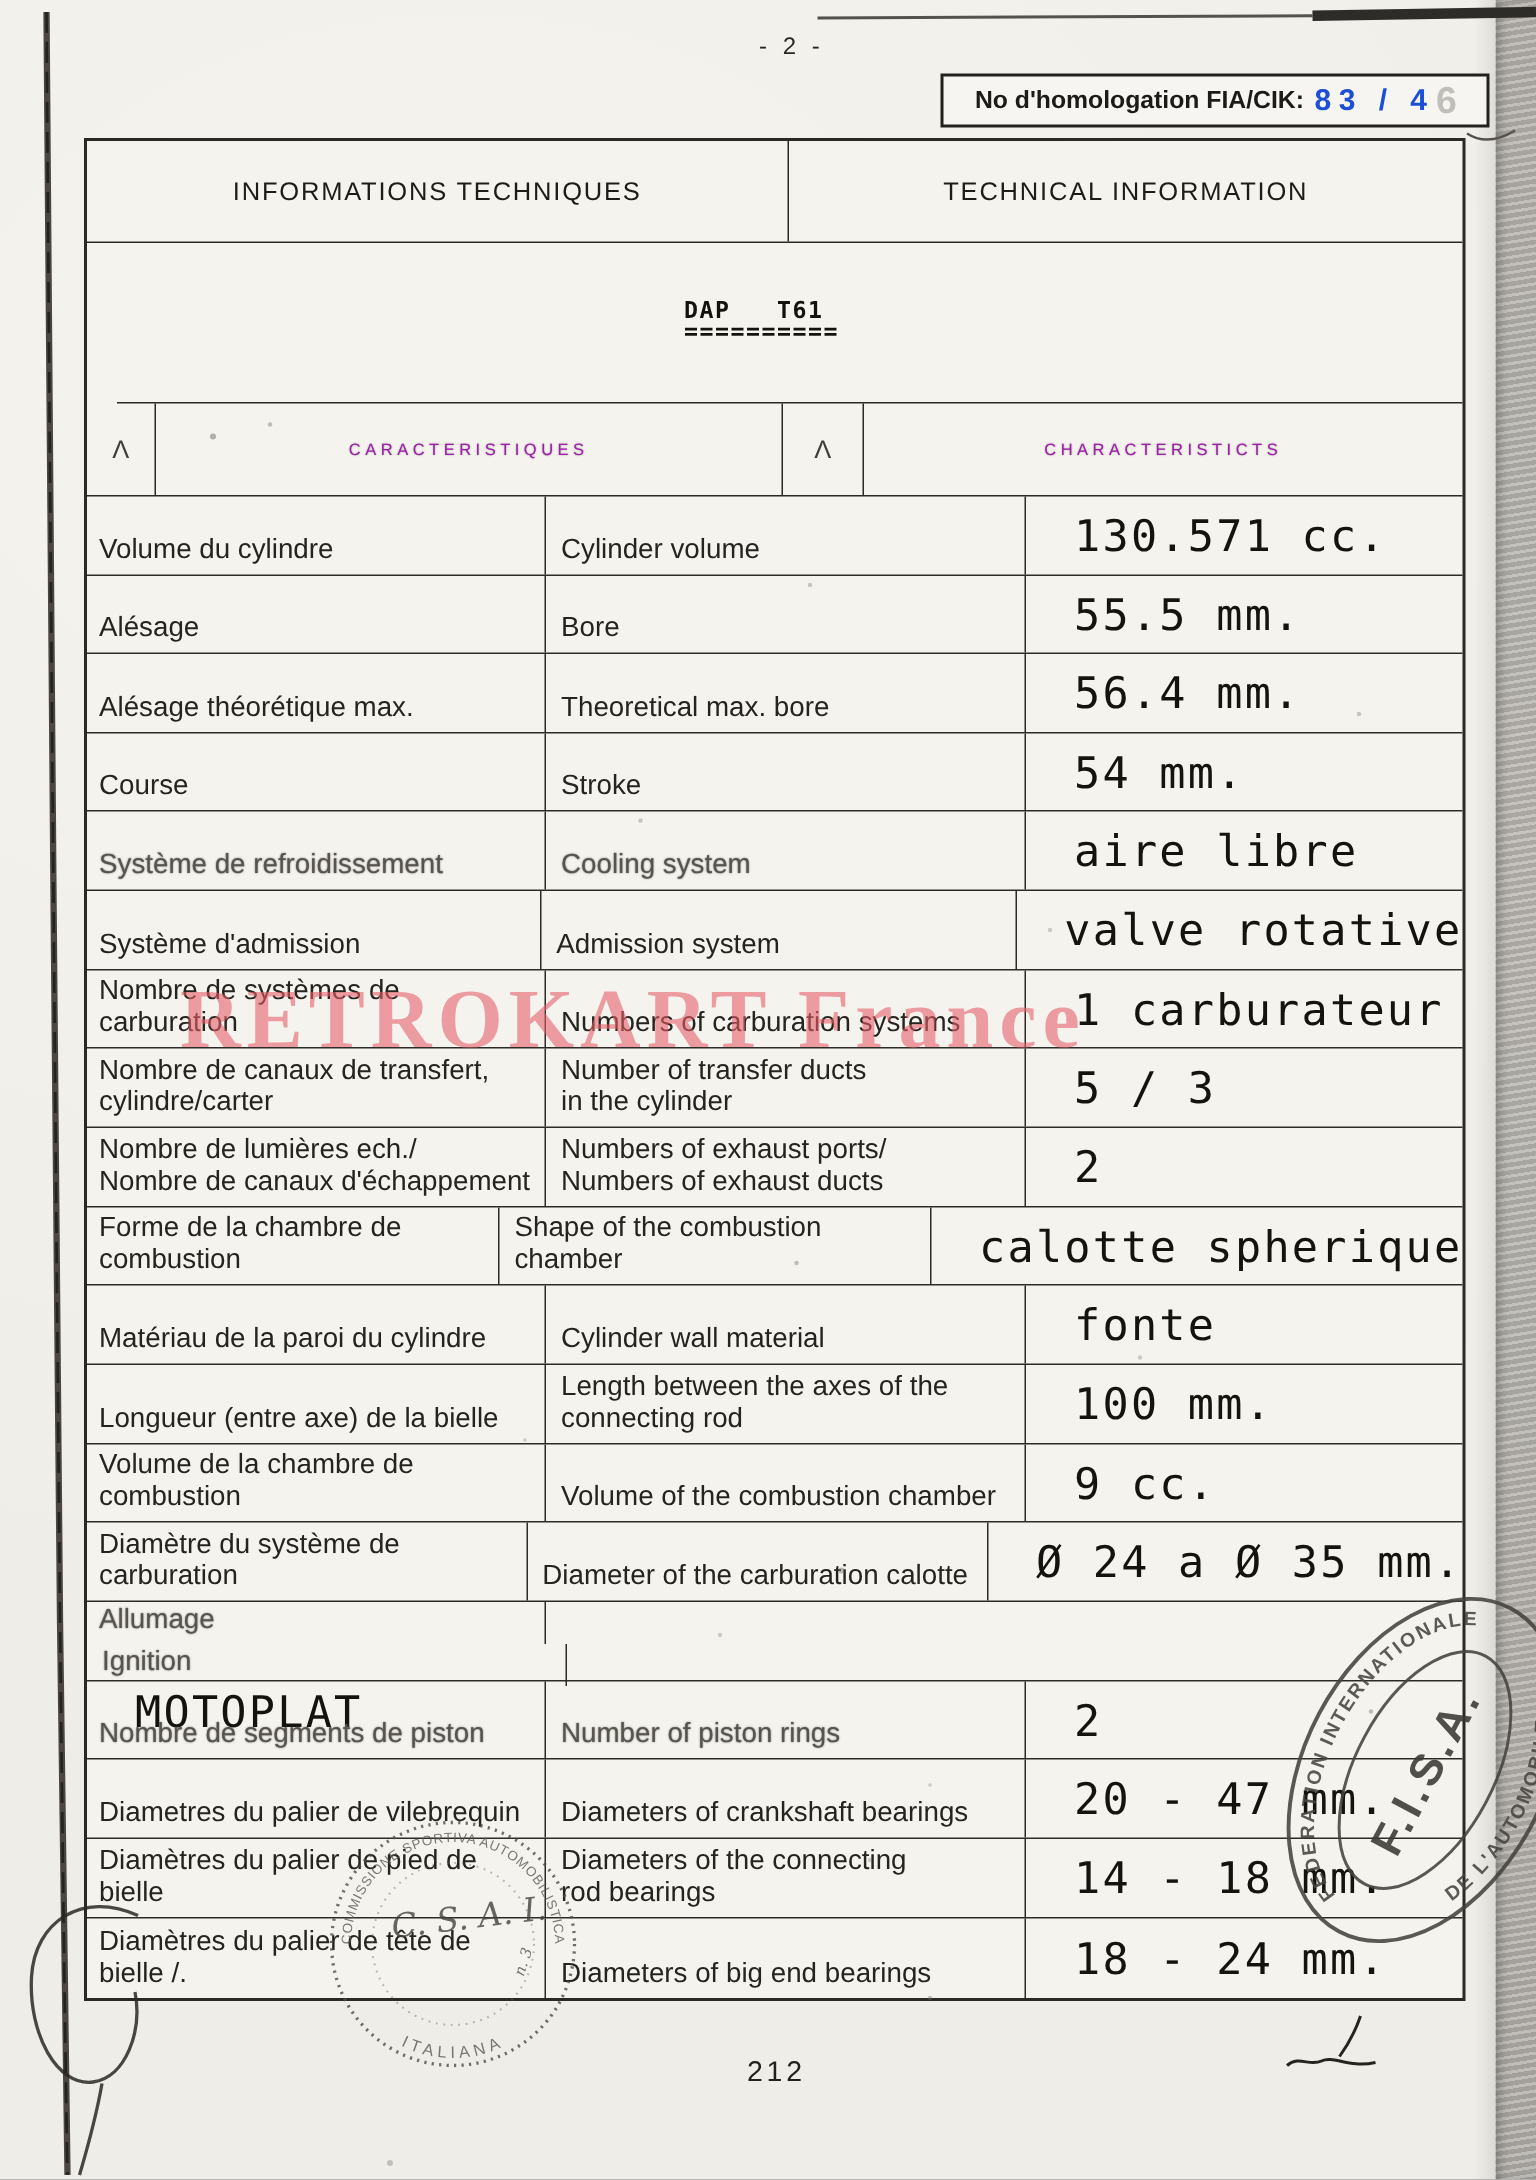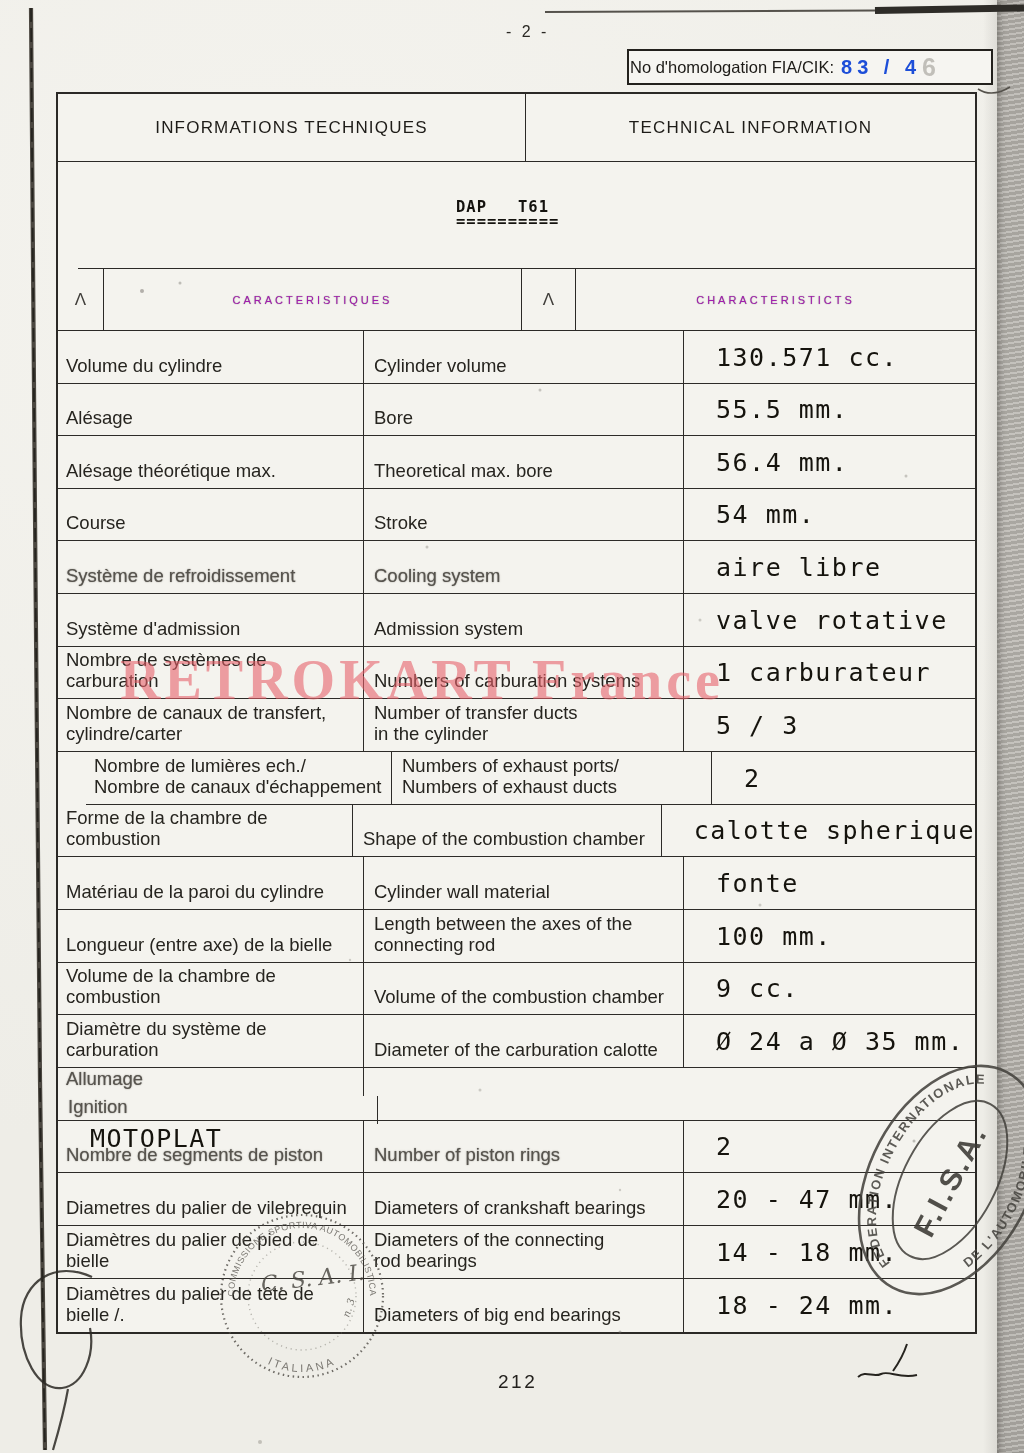--- a/index.html
+++ b/index.html
@@ -11,21 +11,21 @@
         background:linear-gradient(90deg, rgba(0,0,0,0) 0%, rgba(90,86,80,.14) 100%);z-index:3;}
   .right-band{position:absolute;left:997px;top:0;width:27px;height:1453px;z-index:3;
         background:
           repeating-linear-gradient(171deg, rgba(255,255,255,.16) 0 2px, rgba(0,0,0,.09) 2px 5px),
           linear-gradient(180deg,#b5b2ac,#bbb8b2 40%,#b2afa9);
         box-shadow:inset 5px 0 7px -3px rgba(60,58,54,.45);}
   
   .p2{position:absolute;left:506px;top:23px;font-size:16px;letter-spacing:3px;color:#2a2823;z-index:4;}
   .homolog-box{position:absolute;left:627px;top:49px;width:366px;height:36px;z-index:4;
         border:2.4px solid #23211d;background:#f6f5f1;display:flex;align-items:center;box-sizing:border-box;}
-  .homolog-label{font-size:16.5px;color:#1d1b17;padding-left:1px;white-space:nowrap;}
+  .homolog-label{font-size:16.5px;color:#1d1b17;padding-left:21px;white-space:nowrap;font-weight:bold;}
   .homolog-number{font-size:20px;font-weight:700;letter-spacing:5px;color:#1d4ed8;margin-left:7px;white-space:nowrap;}
   .homolog-faint{font-size:25px;font-weight:700;color:#97948d;opacity:.55;margin-left:1px;}
   
   .doc{position:absolute;left:56px;top:92px;width:921px;height:1242px;z-index:2;
        border:2px solid #2b2926;box-sizing:border-box;background:#f4f3ee;}
   .title-row{display:flex;height:68px;border-bottom:1.8px solid #2b2926;box-sizing:border-box;}
   .title-cell{display:flex;align-items:center;justify-content:center;font-size:17px;
        letter-spacing:1.2px;color:#1e1c18;box-sizing:border-box;}
   .title-fr{width:468px;border-right:1.8px solid #2b2926;}
   .title-en{flex:1;}
@@ -41,21 +41,21 @@
        font-size:11px;letter-spacing:3px;color:#a21caf;text-shadow:0 0 1.1px rgba(84,81,75,.65);}
   .cc2{width:418px;border-right:1.6px solid #2b2926;}
   .cc4{flex:1;}
   .row{display:flex;box-sizing:border-box;border-bottom:1.6px solid #2d2b28;}
   .row:last-child{border-bottom:none;}
   .cell-fr,.cell-en{display:flex;align-items:flex-end;box-sizing:border-box;
        font-size:18.5px;line-height:21px;padding:0 4px 7px 8px;white-space:pre-line;color:#26241f;}
   .cell-fr{width:306px;border-right:1.6px solid #2d2b28;}
   .cell-en{width:320px;border-right:1.6px solid #2d2b28;padding-left:10px;}
   .cell-val{flex:1;display:flex;align-items:center;box-sizing:border-box;padding-left:32px;
-       font-family:"DejaVu Sans Mono",monospace;font-size:25px;letter-spacing:1.5px;color:#15130d;white-space:pre;text-align:center;}
+       font-family:"DejaVu Sans Mono",monospace;font-size:29px;letter-spacing:1.5px;color:#15130d;white-space:pre;text-align:center;}
   .row.faded .cell-fr,.row.faded .cell-en{color:#57544e;text-shadow:0 0 1.3px rgba(87,84,78,.8);}
   
   .watermark{position:absolute;left:120px;top:648px;z-index:5;font-family:"Liberation Serif",serif;
        font-weight:700;font-size:56px;letter-spacing:4px;white-space:nowrap;pointer-events:none;}
   
   .pagenum{position:absolute;left:498px;top:1371px;font-size:19px;letter-spacing:2.5px;color:#23211e;z-index:4;}
   
   .overlay{position:absolute;left:0;top:0;z-index:6;pointer-events:none;}
   .fisa-ring{fill:none;stroke:#45433e;}
   .fisa-arc-text{font-family:"Liberation Sans",sans-serif;font-size:13px;font-weight:700;
@@ -136,21 +136,21 @@
           <div class="cell-en">Numbers of carburation systems</div>
           <div class="cell-val">1 carburateur</div>
         </div>
         <div class="row" style="height: 53px;">
           <div class="cell-fr">Nombre de canaux de transfert,
 cylindre/carter</div>
           <div class="cell-en">Number of transfer ducts
 in the cylinder</div>
           <div class="cell-val">5 / 3</div>
         </div>
-        <div class="row" style="height: 53px; margin-left: 28px;">
+        <div class="row" style="height: 53px;">
           <div class="cell-fr">Nombre de lumières ech./
 Nombre de canaux d'échappement</div>
           <div class="cell-en">Numbers of exhaust ports/
 Numbers of exhaust ducts</div>
           <div class="cell-val">2</div>
         </div>
         <div class="row" style="height: 52px;">
           <div class="cell-fr">Forme de la chambre de combustion</div>
           <div class="cell-en">Shape of the combustion chamber</div>
           <div class="cell-val">calotte spherique</div>

